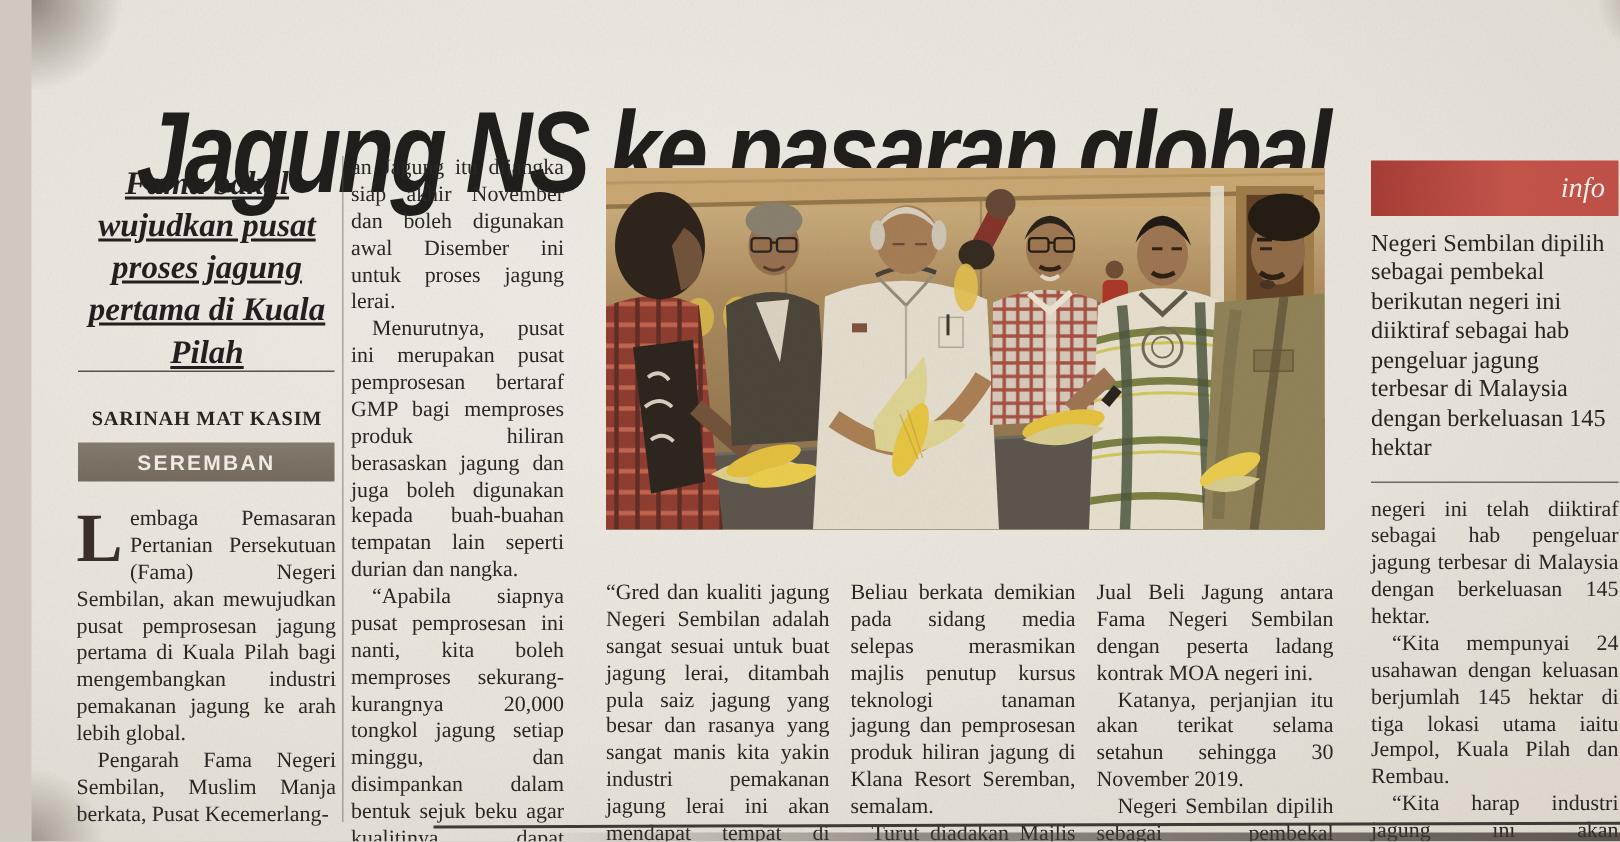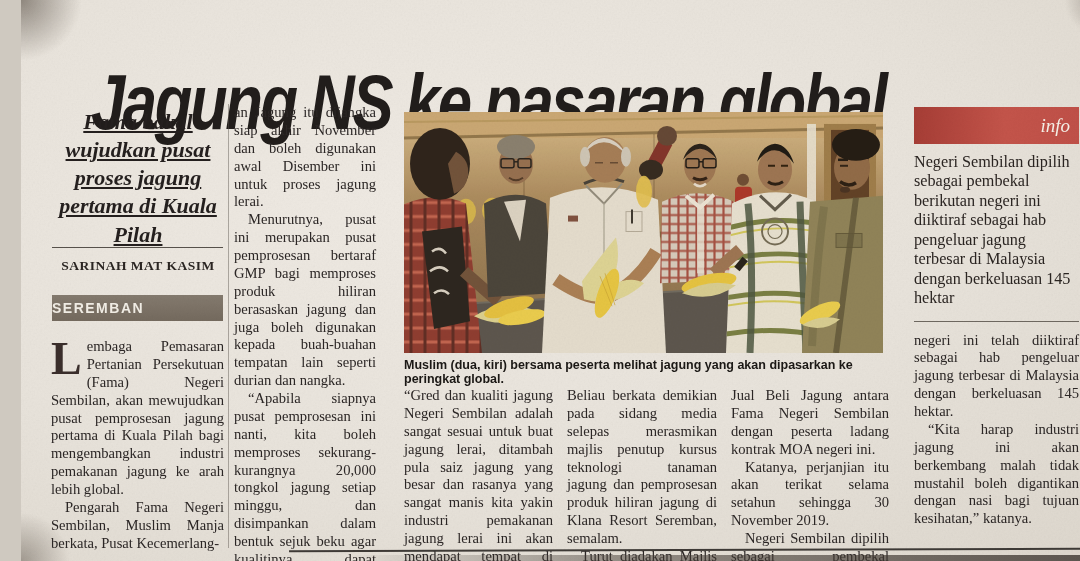--- a/index.html
+++ b/index.html
@@ -23,28 +23,28 @@
     transform:scaleX(0.8); transform-origin:0 50%; line-height:96px;
   }
 
   
   .subhead {
     position:absolute; left:28px; top:108px; width:178px; text-align:center;
     font-weight:bold; font-style:italic; font-size:22px; line-height:1.28; color:#241f1e;text-decoration:underline;
   }
   .lede-rule { position:absolute; left:31px; top:247px; width:171px; height:1px; background:#57514b; }
   .byline {
-    position:absolute; left:28px; top:258px; width:178px; text-align:center;
+    position:absolute; left:28px; top:271px; width:178px; text-align:center;
     font-weight:bold; font-size:13.5px; letter-spacing:.5px; color:#2a2522;
   }
   .dateline {
     position:absolute; left:31px; top:295px; width:171px; height:26px;
     background:linear-gradient(180deg,#847a6e,#746a5e); 
     font-family:"Liberation Sans", sans-serif; font-weight:bold; font-size:14px;
-    letter-spacing:1.5px; color:#f2eee6; line-height:26px;
+    letter-spacing:1.5px; color:#f2eee6; text-align:center; line-height:26px;
   }
 
   .col {
     position:absolute; font-size:14.6px; line-height:1.225; text-align:justify; color:#2b2625;
   }
   .col p { margin:0; }
   .col p + p { text-indent:14px; }
   .dropcap {
     float:left; font-size:46px; line-height:.82; font-weight:bold; color:#3a2e2b;
     padding:2px 5px 0 0;
@@ -244,41 +244,41 @@
       <path d="M436 54 h8" stroke="#241a10" stroke-width="2"></path>
       <path d="M434 48 h10" stroke="#17120d" stroke-width="2.5"></path>
       <path d="M436 70 q8 6 16 1" stroke="#20150c" stroke-width="3.5" fill="none"></path>
       <ellipse cx="441" cy="78" rx="5" ry="3" fill="#3f2a1c"></ellipse>
       <ellipse cx="416" cy="202" rx="22" ry="8" fill="#ecd04a" transform="rotate(-25 416 202)"></ellipse>
       <path d="M398 214 q18 -12 38 -6 q-16 14 -38 6 Z" fill="#d8d093"></path>
 
       <rect width="479" height="242" fill="#c9a96e" opacity="0.08"></rect>
     </svg>
   </div>
-  <div class="caption">Muslim (dua, kiri) bersama peserta melihat jagung yang akan dipasarkan ke peringkat global.</div>
 
   <div class="col col3">
     <p>“Gred dan kualiti jagung Negeri Sembilan adalah sangat sesuai untuk buat jagung lerai, ditambah pula saiz jagung yang besar dan rasanya yang sangat manis kita yakin industri pemakanan jagung lerai ini akan mendapat tempat di pasaran,” katanya.</p>
   </div>
   <div class="col col4">
     <p>Beliau berkata demikian pada sidang media selepas merasmikan majlis penutup kursus teknologi tanaman jagung dan pemprosesan produk hiliran jagung di Klana Resort Seremban, semalam.</p>
     <p>Turut diadakan Majlis Menandatangani Perjanjian</p>
   </div>
   <div class="col col5">
     <p>Jual Beli Jagung antara Fama Negeri Sembilan dengan peserta ladang kontrak MOA negeri ini.</p>
     <p>Katanya, perjanjian itu akan terikat selama setahun sehingga 30 November 2019.</p>
     <p>Negeri Sembilan dipilih sebagai pembekal berikutan</p>
   </div>
 
   <div class="infocol">
     <div class="info-banner">info</div>
     <div class="info-text">Negeri Sembilan dipilih sebagai pembekal berikutan negeri ini diiktiraf sebagai hab pengeluar jagung terbesar di Malaysia dengan berkeluasan 145 hektar</div>
     <div class="info-rule"></div>
     <div class="col6">
       <p>negeri ini telah diiktiraf sebagai hab pengeluar jagung terbesar di Malaysia dengan berkeluasan 145 hektar.</p>
+      <p>“Kita mempunyai 24 usahawan dengan keluasan berjumlah 145 hektar di tiga lokasi utama iaitu Jempol, Kuala Pilah dan Rembau.</p>
       <p>“Kita harap industri jagung ini akan berkembang malah tidak mustahil boleh digantikan dengan nasi bagi tujuan kesihatan,” katanya.</p>
     </div>
   </div>
 
   <div class="bottom-rule"></div>
   <div class="bottom-strip"></div>
 
   <svg class="grain-overlay" width="1080" height="561">
     <filter id="grainF">
       <feTurbulence type="fractalNoise" baseFrequency="0.55" numOctaves="2" stitchTiles="stitch"></feTurbulence>

